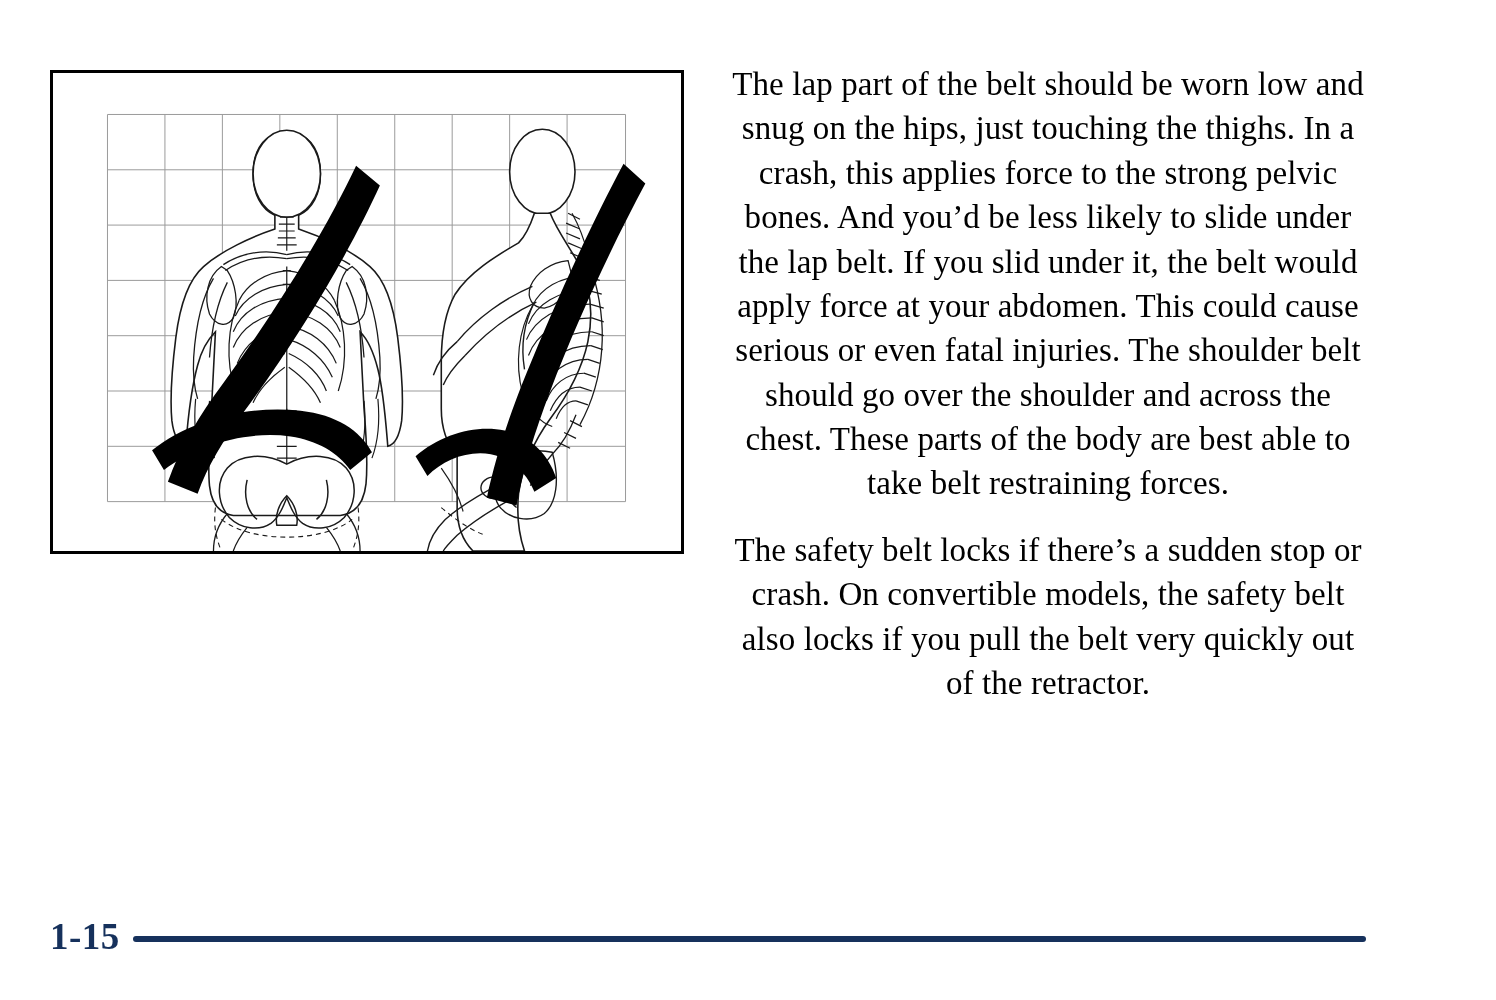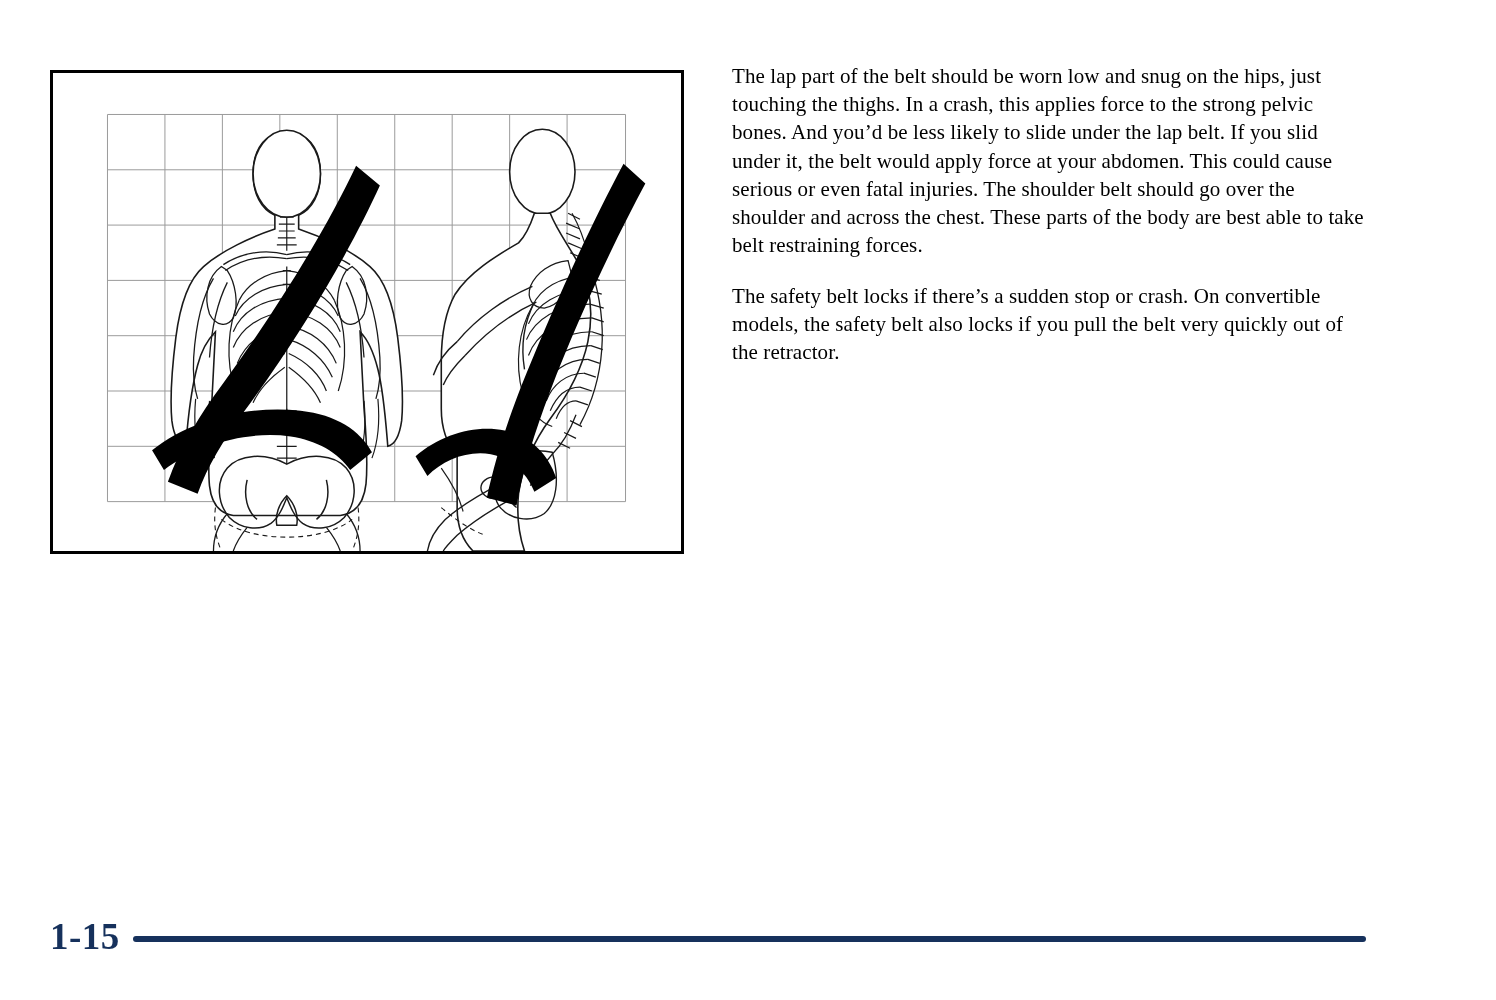--- a/index.html
+++ b/index.html
@@ -42,24 +42,24 @@
   }
 
   
   .text-column {
     position: absolute;
     left: 732px;
     top: 62px;
     width: 632px;
   }
   .body-para {
-    font-size: 21px;
+    font-size: 33px;
     line-height: 1.345;
     margin: 0 0 22px 0;
-    text-align: left;
+    text-align: center;
     letter-spacing: 0.1px;
   }
   .body-para:last-child { margin-bottom: 11px; }
 
   
   .footer {
     position: absolute;
     left: 0;
     right: 0;
     bottom: 38px;

